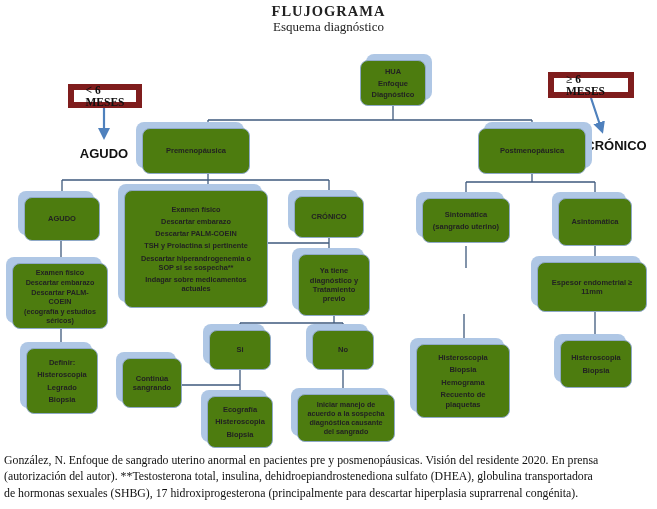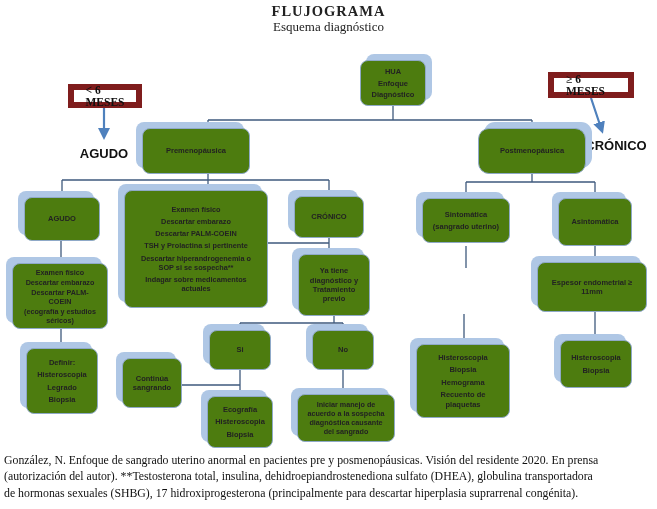--- a/index.html
+++ b/index.html
@@ -76,21 +76,21 @@
   </div>
 
   <div class="duration-box" style="left:68px;top:84px;width:74px;height:24px;">&lt; 6 MESES</div>
   <div class="side-label" style="left:62px;top:146px;width:84px;">AGUDO</div>
   <div class="duration-box" style="left:548px;top:72px;width:86px;height:26px;">≥ 6 MESES</div>
   <div class="side-label" style="left:574px;top:138px;width:84px;">CRÓNICO</div>
 
   <div class="node" style="left:142px;top:128px;width:108px;height:46px;">
     <div>Premenopáusica</div>
   </div>
-  <div class="node sh-r" style="left:478px;top:128px;width:108px;height:46px;border-radius:11px;">
+  <div class="node sh-r" style="left:478px;top:128px;width:108px;height:46px;">
     <div>Postmenopáusica</div>
   </div>
 
   <div class="node" style="left:24px;top:197px;width:76px;height:44px;">
     <div>AGUDO</div>
   </div>
   <div class="node" style="left:124px;top:190px;width:144px;height:118px;font-size:7.3px;">
     <div class="nl">Examen físico</div>
     <div class="nl">Descartar embarazo</div>
     <div class="nl">Descartar PALM-COEIN</div>

